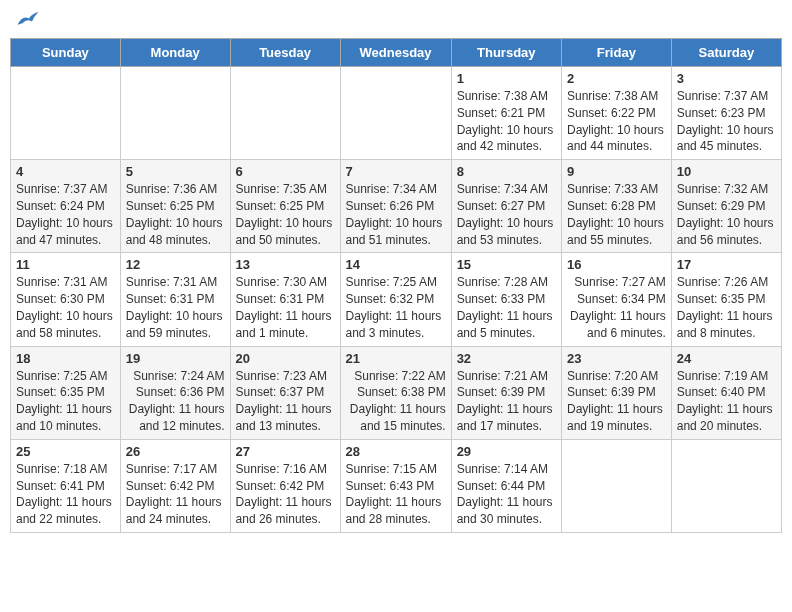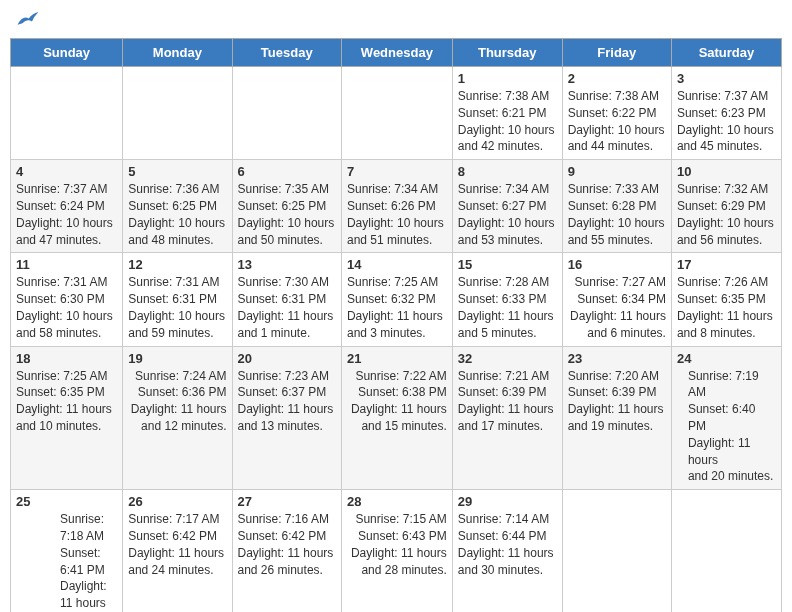--- a/index.html
+++ b/index.html
@@ -293,51 +293,51 @@
         </td>
         <td>
           <span class="day-number">23</span>
           <div class="day-info" style="white-space: pre-line;">Sunrise: 7:20 AM
 Sunset: 6:39 PM
 Daylight: 11 hours
 and 19 minutes.</div>
         </td>
         <td>
           <span class="day-number">24</span>
-          <div class="day-info" style="white-space: pre-line; margin-left: 11px;">Sunrise: 7:19 AM
+          <div class="day-info" style="white-space: pre-line;">Sunrise: 7:19 AM
 Sunset: 6:40 PM
 Daylight: 11 hours
 and 20 minutes.</div>
         </td>
       </tr>
       <tr>
         <td>
           <span class="day-number">25</span>
-          <div class="day-info" style="white-space: pre-line; margin-left: 44px;">Sunrise: 7:18 AM
+          <div class="day-info" style="white-space: pre-line;">Sunrise: 7:18 AM
 Sunset: 6:41 PM
 Daylight: 11 hours
 and 22 minutes.</div>
         </td>
         <td>
           <span class="day-number">26</span>
           <div class="day-info" style="white-space: pre-line;">Sunrise: 7:17 AM
 Sunset: 6:42 PM
 Daylight: 11 hours
 and 24 minutes.</div>
         </td>
         <td>
           <span class="day-number">27</span>
           <div class="day-info" style="white-space: pre-line;">Sunrise: 7:16 AM
 Sunset: 6:42 PM
 Daylight: 11 hours
 and 26 minutes.</div>
         </td>
         <td>
           <span class="day-number">28</span>
-          <div class="day-info" style="white-space: pre-line; text-align: right;">Sunrise: 7:15 AM
+          <div class="day-info" style="white-space: pre-line;">Sunrise: 7:15 AM
 Sunset: 6:43 PM
 Daylight: 11 hours
 and 28 minutes.</div>
         </td>
         <td>
           <span class="day-number">29</span>
           <div class="day-info" style="white-space: pre-line;">Sunrise: 7:14 AM
 Sunset: 6:44 PM
 Daylight: 11 hours
 and 30 minutes.</div>

